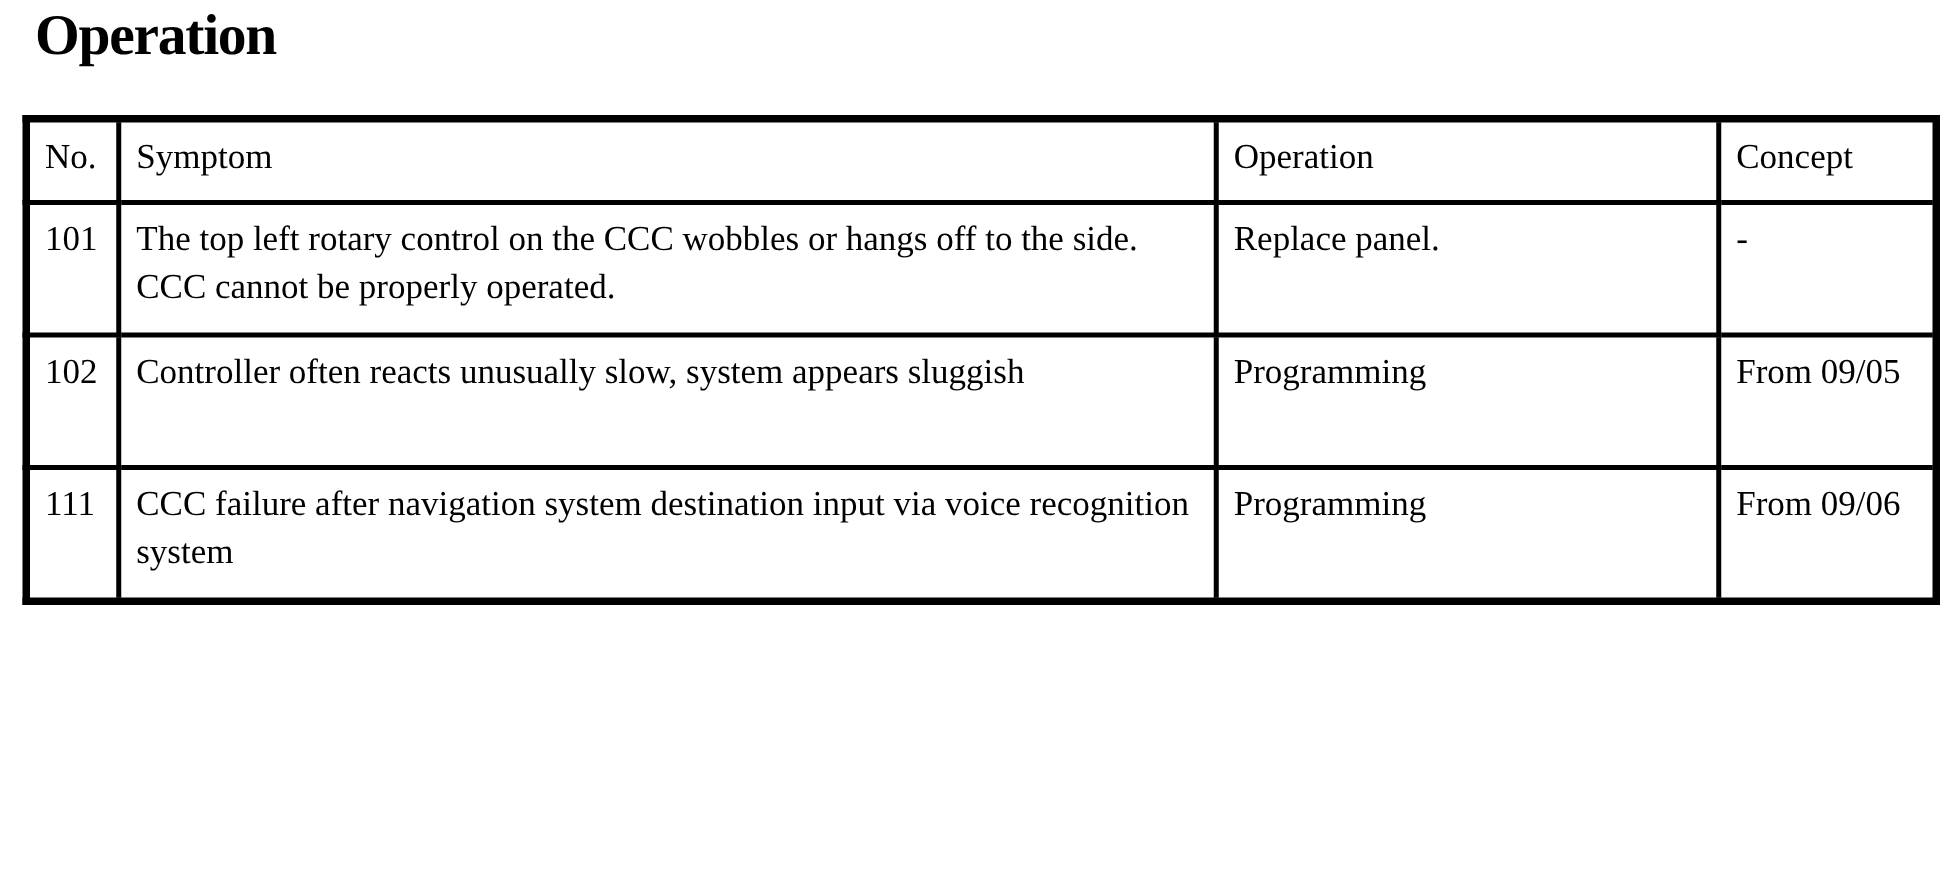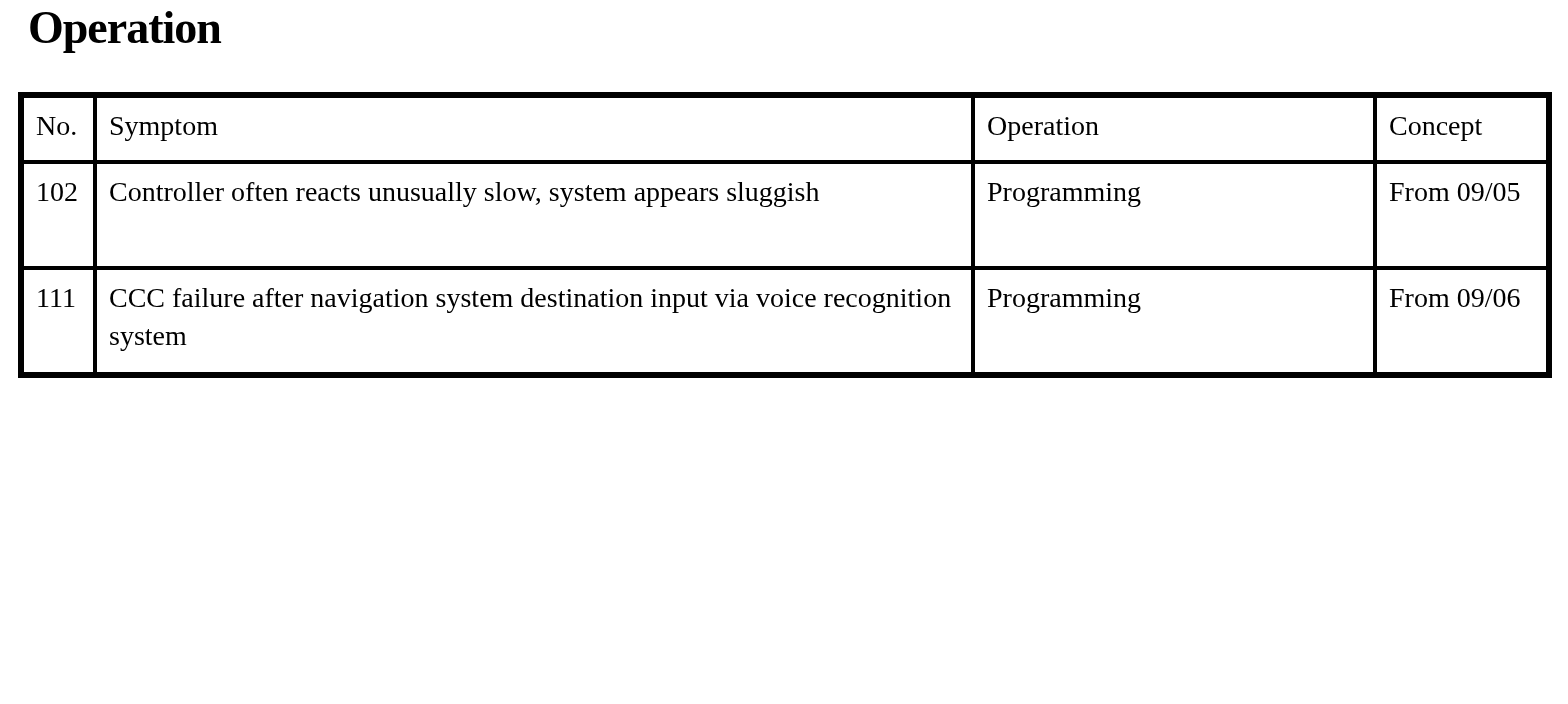--- a/index.html
+++ b/index.html
@@ -76,20 +76,26 @@
   <thead>
     <tr>
       <th class="cell-no">No.</th>
       <th class="cell-symptom">Symptom</th>
       <th class="cell-measures">Operation</th>
       <th class="cell-progman">Concept</th>
     </tr>
   </thead>
   <tbody>
       <tr class="row-double">
+        <td class="cell-no">101</td>
+        <td class="cell-symptom">The top left rotary control on the CCC wobbles or hangs off to the side. CCC cannot be properly operated.</td>
+        <td class="cell-measures">Replace panel.</td>
+        <td class="cell-progman">-</td>
+      </tr>
+      <tr class="row-double">
         <td class="cell-no">102</td>
         <td class="cell-symptom">Controller often reacts unusually slow, system appears sluggish</td>
         <td class="cell-measures">Programming</td>
         <td class="cell-progman">From 09/05</td>
       </tr>
       <tr class="row-double">
         <td class="cell-no">111</td>
         <td class="cell-symptom">CCC failure after navigation system destination input via voice recognition system</td>
         <td class="cell-measures">Programming</td>
         <td class="cell-progman">From 09/06</td>

